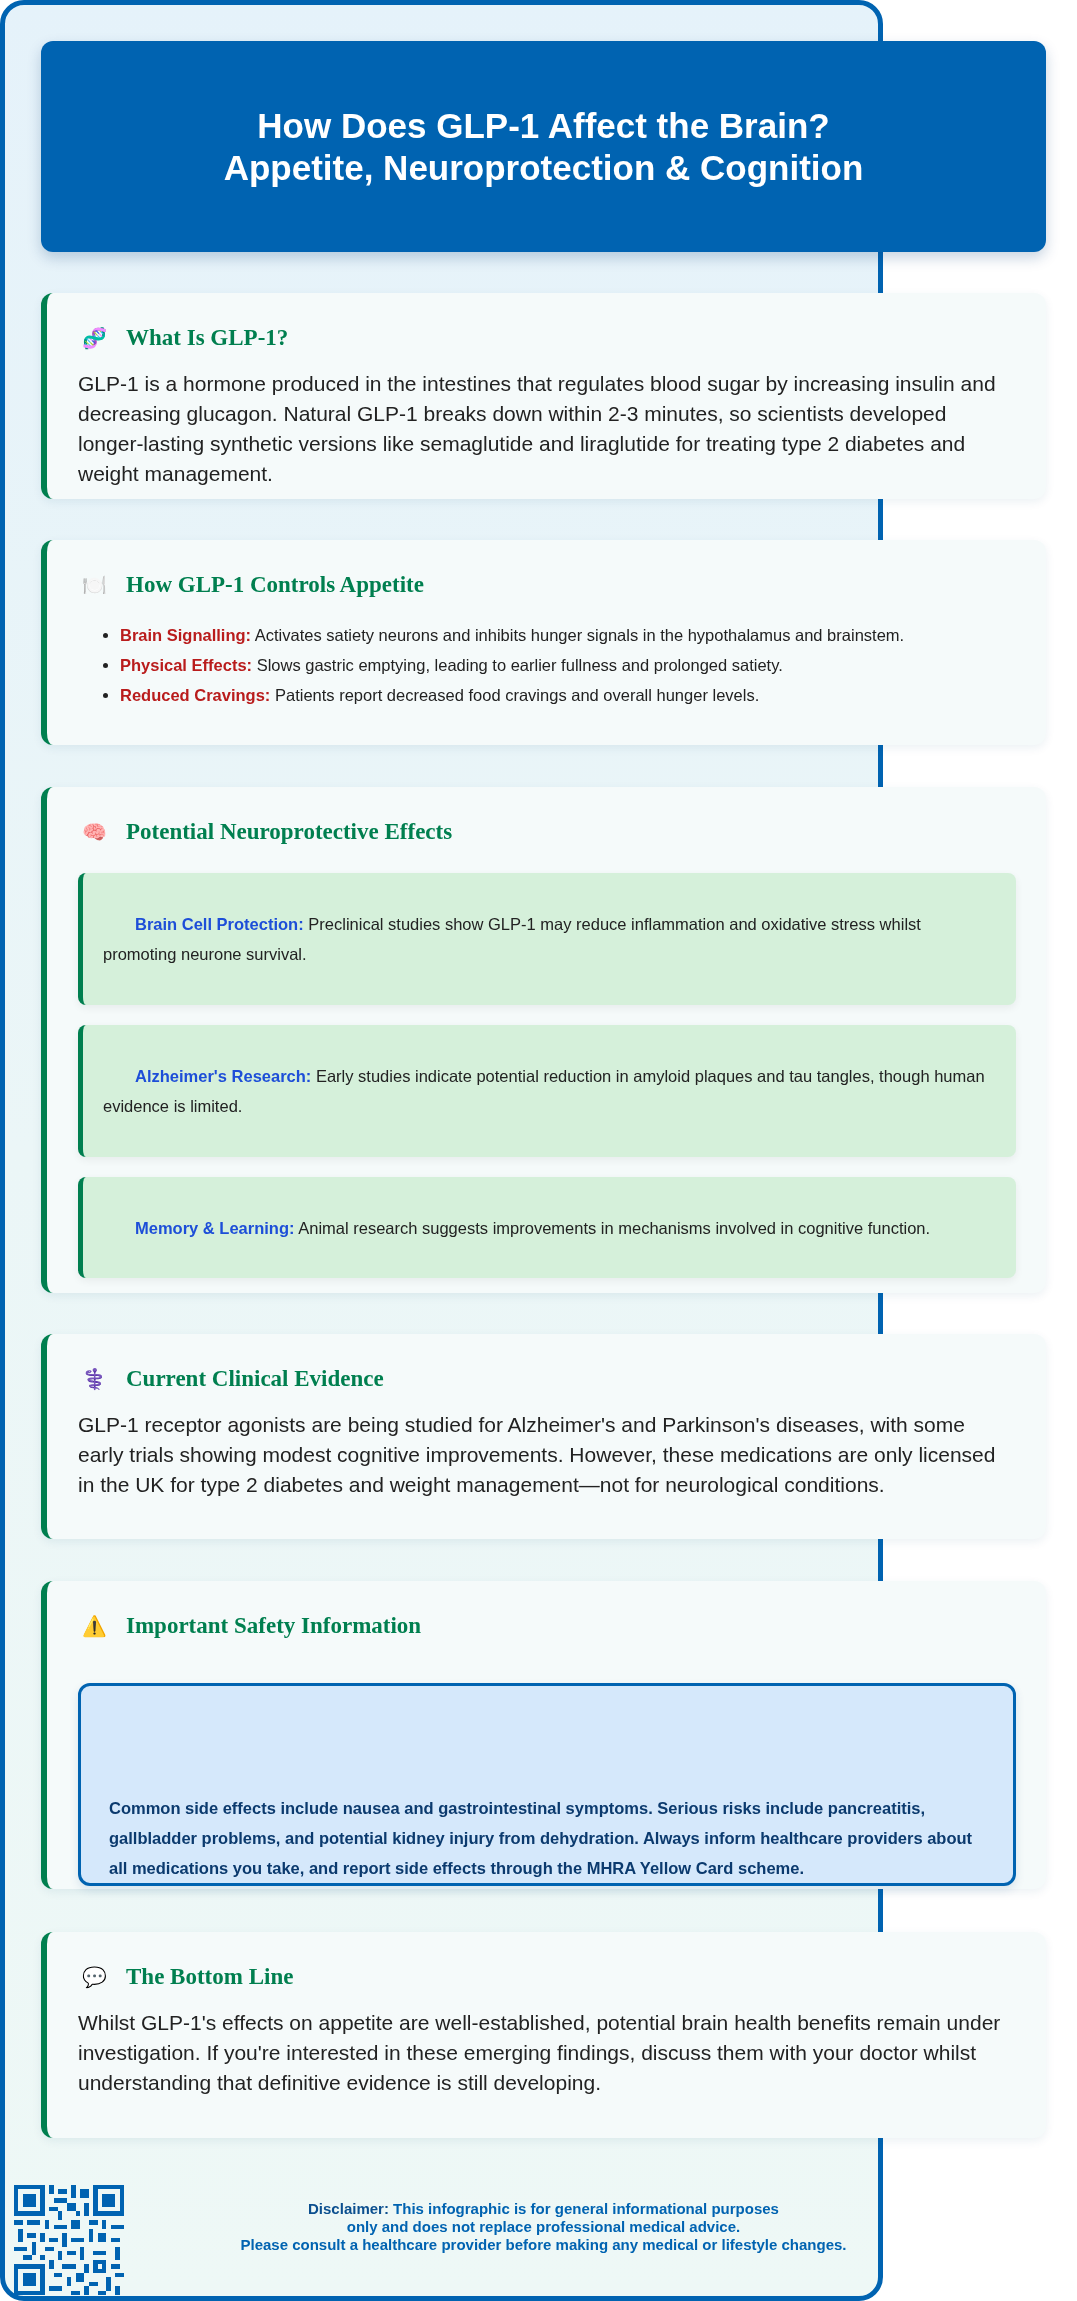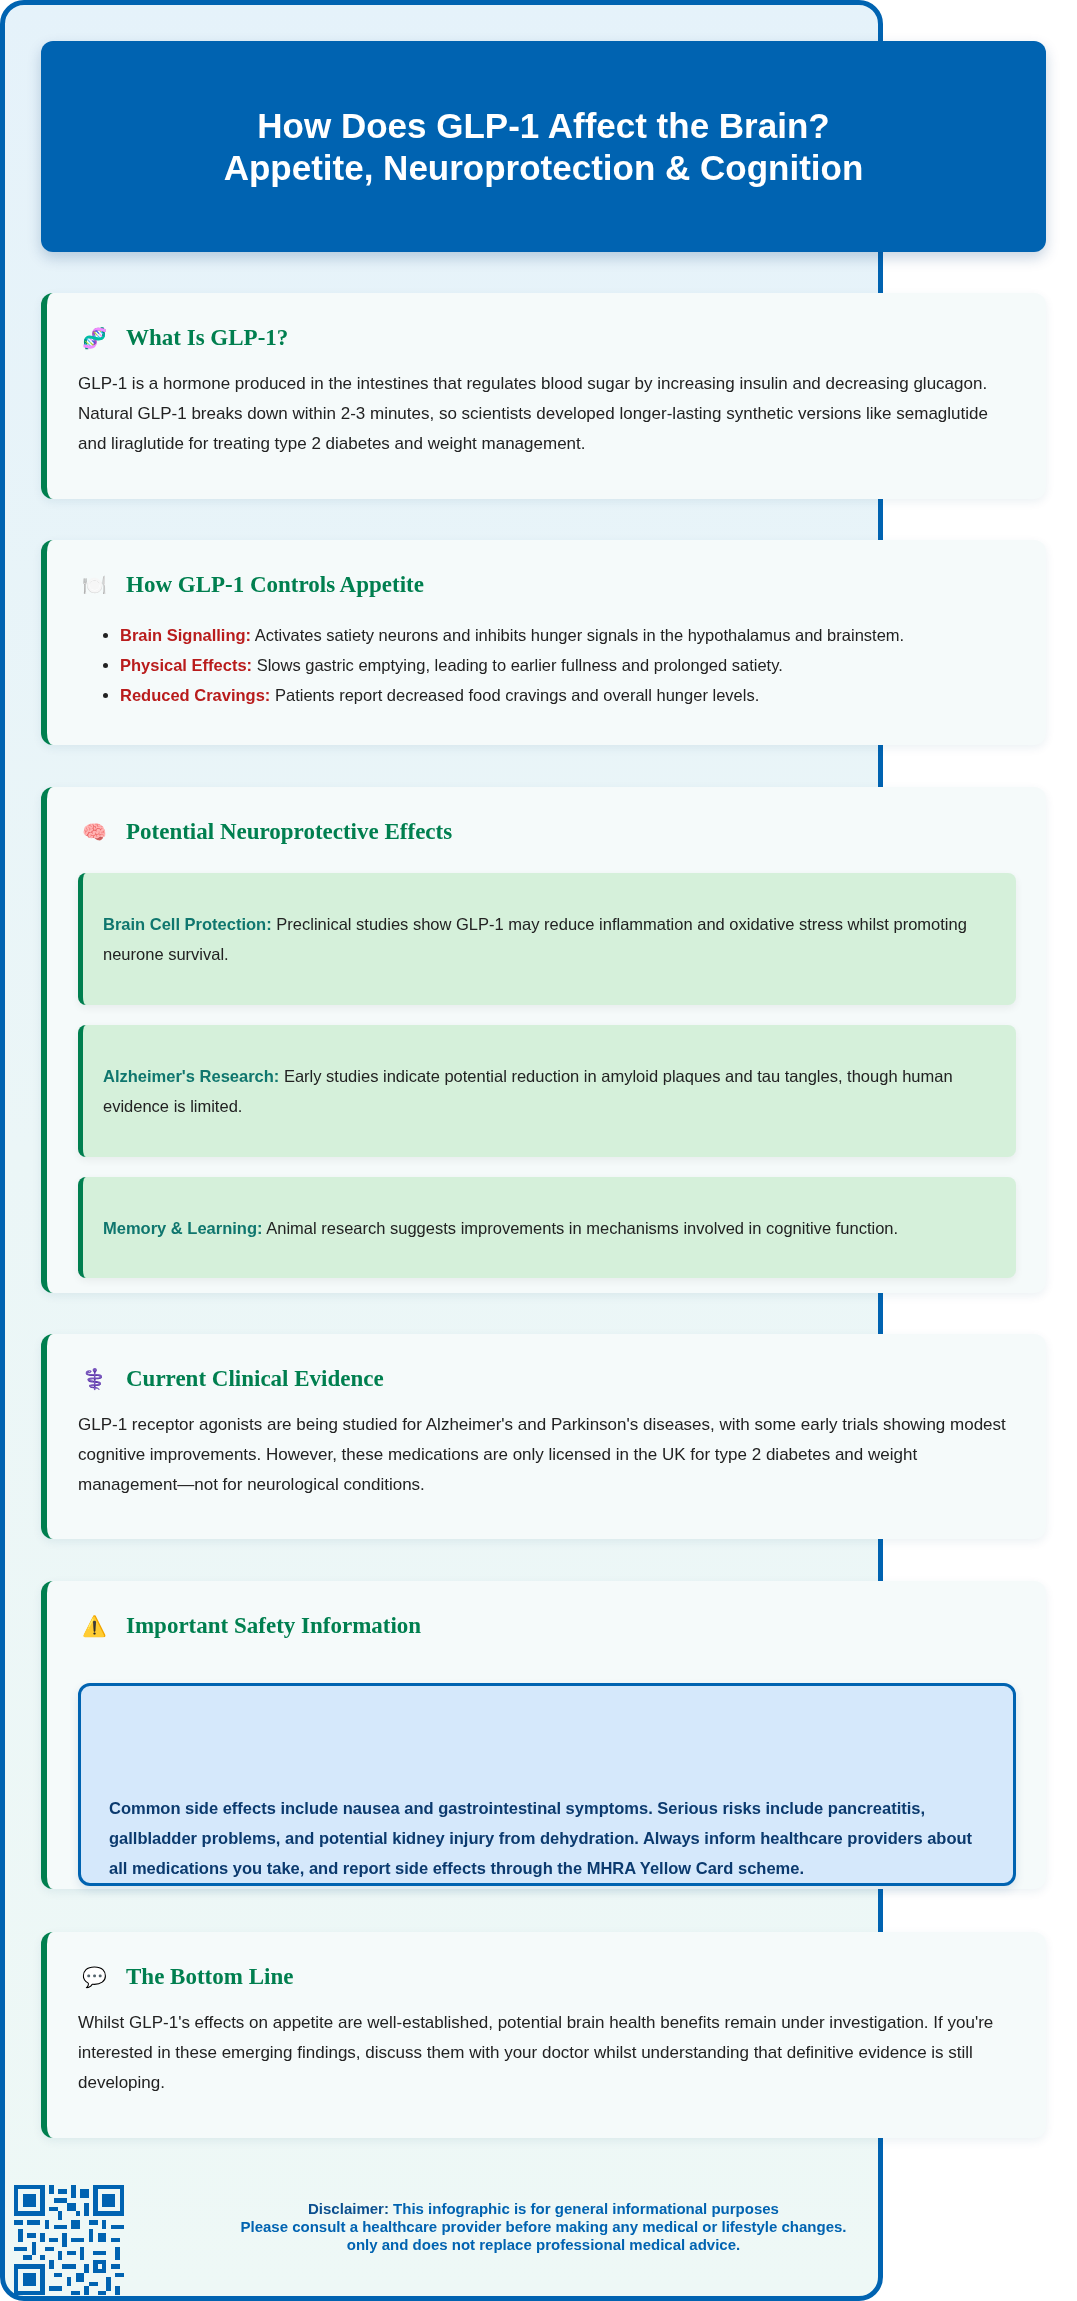--- a/index.html
+++ b/index.html
@@ -30,33 +30,33 @@
     box-shadow: 0 3px 10px rgba(0, 80, 120, 0.08);
     padding: 28px 30px 0 31px;
   }
   .sec-head { display: flex; align-items: center; height: 34px; margin-left: 4px; }
   .sec-icon {
     width: 26px; height: 26px; display: inline-flex; align-items: center; justify-content: center;
     font-size: 20px; margin-right: 18px; line-height: 1;
   }
   .sec-title { color: #007f4f; font-weight: 700; font-size: 23px; font-family: Liberation Serif, serif; }
   .body-text {
-    color: #222; font-size: 17px; line-height: 30px; margin: 14px 0 0 0;
+    color: #222; font-size: 21px; line-height: 30px; margin: 14px 0 0 0;
   }
   ul.bullets { margin: 18px 0 0 0; padding-left: 42px; }
   ul.bullets li { font-size: 16.5px; line-height: 30px; color: #222; }
   ul.bullets b { color: #b91c1c; text-align: center; }
   .subcard {
     background: #d5f0da; border-left: 5px solid #007f4f; border-radius: 8px;
     box-shadow: 0 3px 8px rgba(0, 0, 0, 0.06);
     box-sizing: border-box; margin-left: 0; width: 938px;
     display: flex; align-items: center; padding: 0 24px 0 20px;
     font-size: 16.5px; line-height: 30px; color: #222;
   }
-  .subcard b { color: #0f766e; }
+  .subcard b { color: #1d4ed8; margin-left: 32px; }
   .alertbox {
     margin-top: 40px; width: 938px; height: 203px; box-sizing: border-box;
     background: #d5e8fb; border: 3px solid #0063b1; border-radius: 12px;
     box-shadow: 0 4px 10px rgba(0, 70, 140, 0.12);
     display: flex; align-items: flex-end; padding: 0 26px 0 28px;
     color: #0b3a6e; font-weight: 700; font-size: 16.5px; line-height: 30px;
   }
   .disclaimer {
     position: absolute; left: 150px; width: 777px; top: 2195px;
     text-align: center; color: #0063b1; font-size: 15px; line-height: 18px; font-weight: 700;
@@ -200,17 +200,17 @@
         <rect x="8" y="23" width="3" height="1"></rect>
         <rect x="13" y="24" width="2" height="1"></rect>
       <rect x="16" y="23" width="1" height="2"></rect>
         <rect x="19" y="24" width="2" height="1"></rect>
         <rect x="23" y="23" width="1" height="2"></rect>
     </g>
   </svg>
 
   <div class="disclaimer">
     <div><span class="lbl">Disclaimer:</span><span> This infographic is for general informational purposes</span></div>
+    <div>only and does not replace professional medical advice.</div>
     <div>Please consult a healthcare provider before making any medical or lifestyle changes.</div>
-    <div>only and does not replace professional medical advice.</div>
   </div>
 
 </div>
 
 </body></html>

